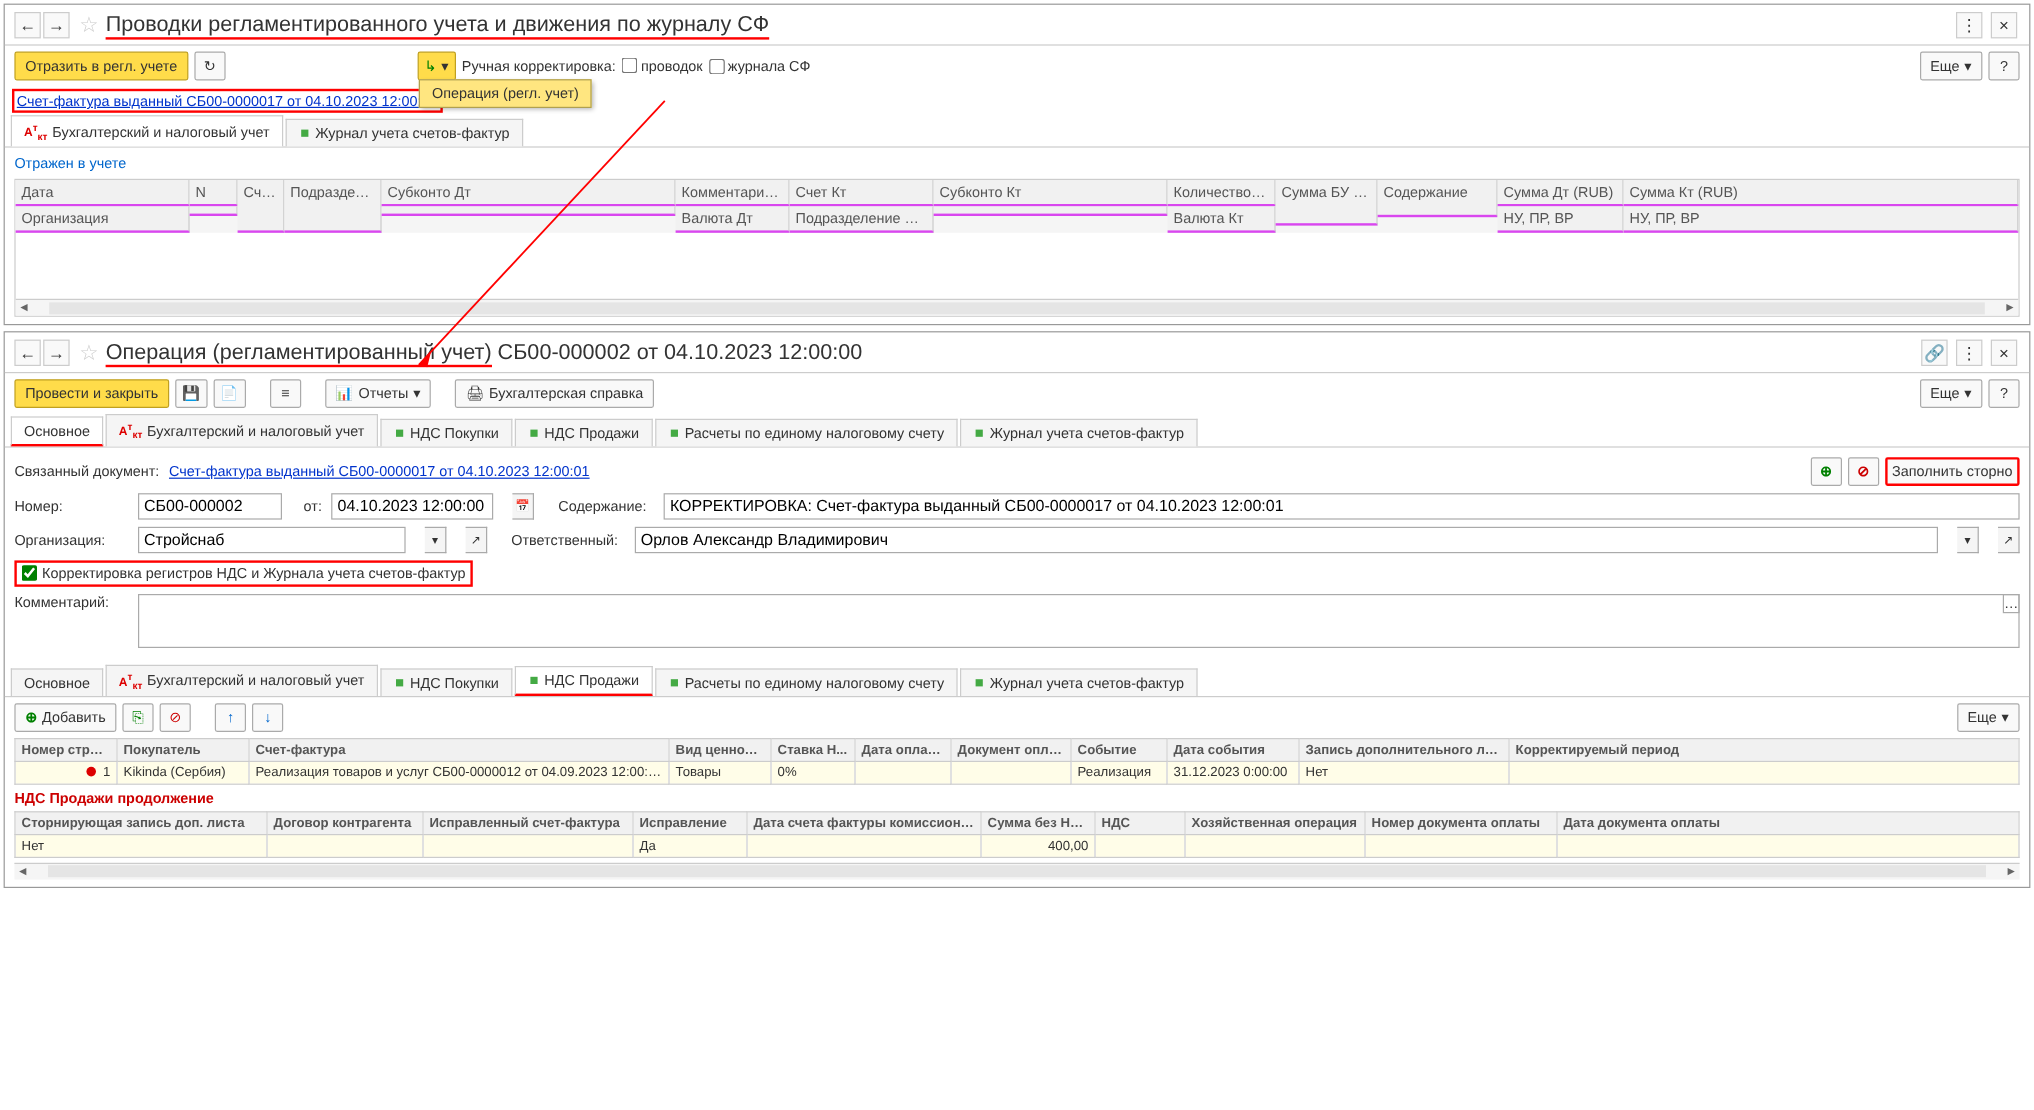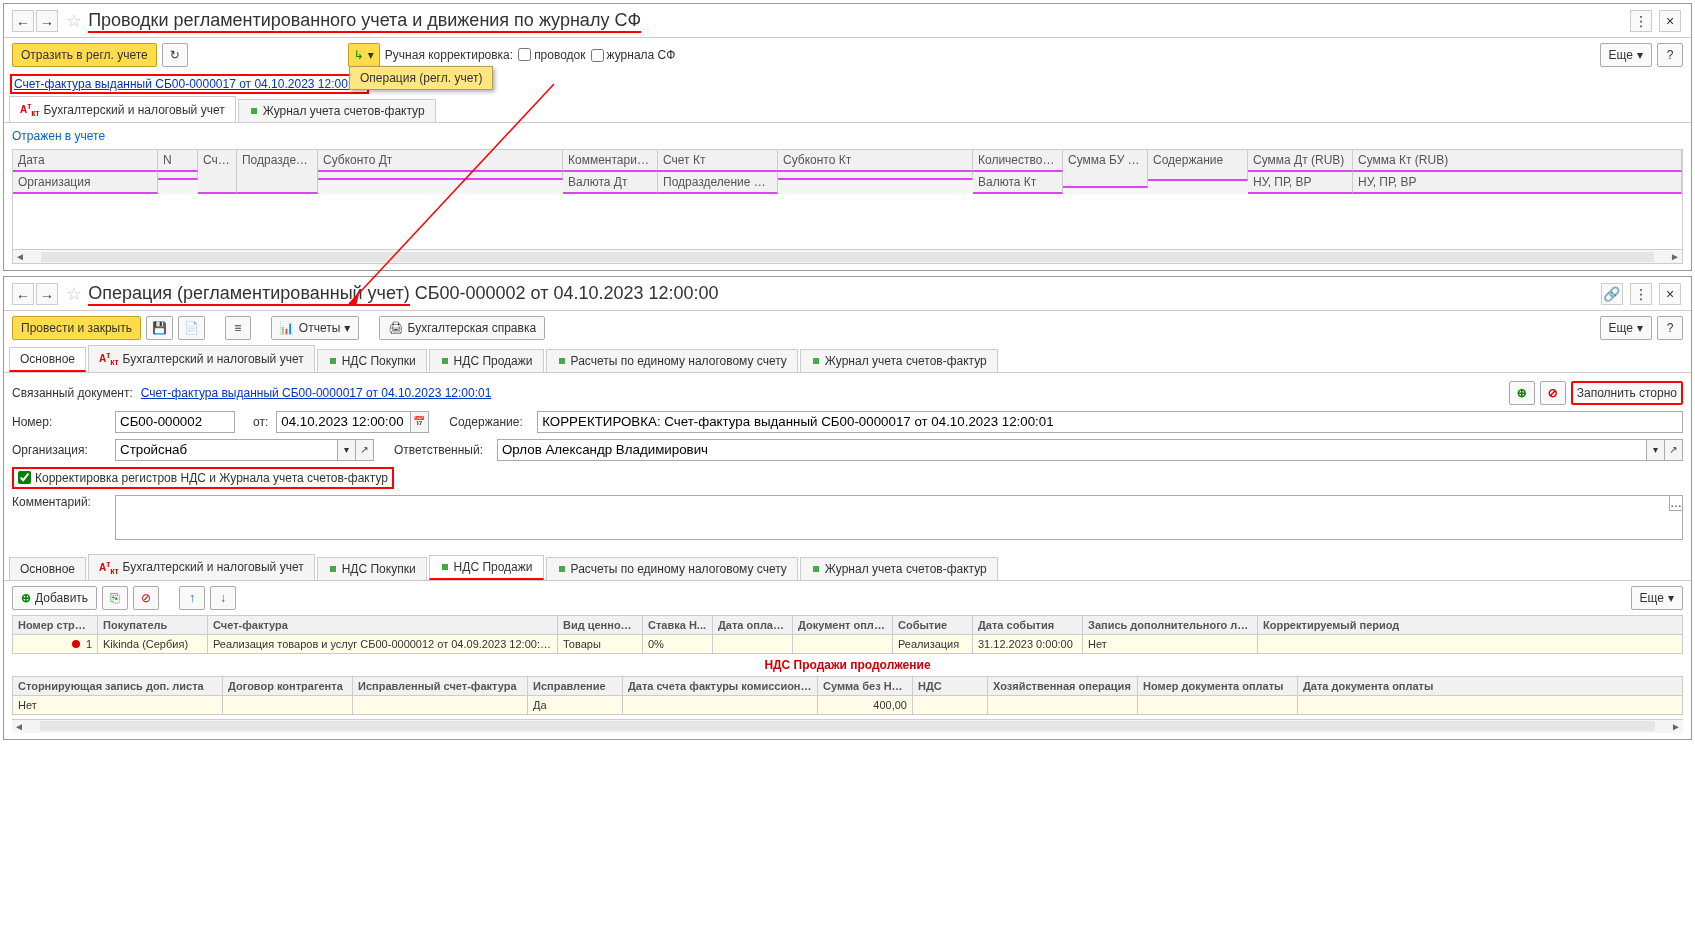--- a/index.html
+++ b/index.html
@@ -25,33 +25,33 @@
 .status-link { color: #0066cc; font-size: 12px; }
 .table-area { border:1px solid #ccc; }
 .table-head { display:flex; background:#f5f5f5; }
 .th, .td { border-right:1px solid #ccc; border-bottom:2px solid #d946ef; padding:3px 5px; font-size:12px; overflow:hidden; white-space:nowrap; text-overflow:ellipsis; }
 .th { background:#f1f1f1; color:#555; }
 .table-body { height:55px; overflow:auto; }
 .form-row { display:flex; align-items:center; gap:8px; padding:3px 8px; flex-wrap:wrap;}
 .label { color:#333; min-width:80px; }
 .link{color:#0033cc; text-decoration:underline; cursor:pointer;}
 .input { border:1px solid #aaa; padding:2px 4px; height:22px; background:#fff;}
-.input-group { display:flex; }
+.input-group { display:flex;gap:16px; }
 .input-group .btn-mini{border:1px solid #aaa;border-left:none;width:18px;height:22px;display:flex;align-items:center;justify-content:center;font-size:10px;background:#f5f5f5;cursor:pointer;}
 .redbox { border:2px solid red; padding:2px 4px; display:inline-flex; align-items:center; gap:4px;}
 .cb { width:13px; height:13px; }
 .cb.checked{accent-color:green;}
 .grid-table { width:100%; border-collapse:collapse; table-layout:fixed;}
 .grid-table th, .grid-table td { border:1px solid #ccc; padding:3px 5px; font-size:11px; text-align:left; overflow:hidden; white-space:nowrap; text-overflow:ellipsis;}
 .grid-table th { background:#f1f1f1; color:#555;}
 .row-yellow td { background:#fffde8;}
 .dot-red{width:8px;height:8px;background:#d00;border-radius:50%;display:inline-block;}
 .popup{position:absolute;background:#ffe680;border:1px solid #b0a050;box-shadow:2px 2px 4px rgba(0,0,0,0.3);padding:4px 10px;z-index:20;}
 .arrow-line{position:absolute;pointer-events:none;z-index:15;}
-.sect-title{color:#c00;font-weight:bold;padding:4px 8px;font-size:12px;text-align:center;}
+.sect-title{color:#c00;font-weight:bold;padding:4px 8px;font-size:12px;}
 .scroll-fake{height:14px;background:#f5f5f5;border-top:1px solid #ccc;display:flex;align-items:center;}
 .scroll-fake .track{flex:1;height:10px;background:#e5e5e5;margin:0 14px;}
 .scroll-fake .arr{width:14px;text-align:center;font-size:10px;color:#666;}
 .green-dot{width:6px;height:6px;background:#4a4;display:inline-block;margin:0 2px;}
 </style>
 </head>
 <body>
 
 <div class="panel" style="position:relative;">
   <div class="panel-header">

